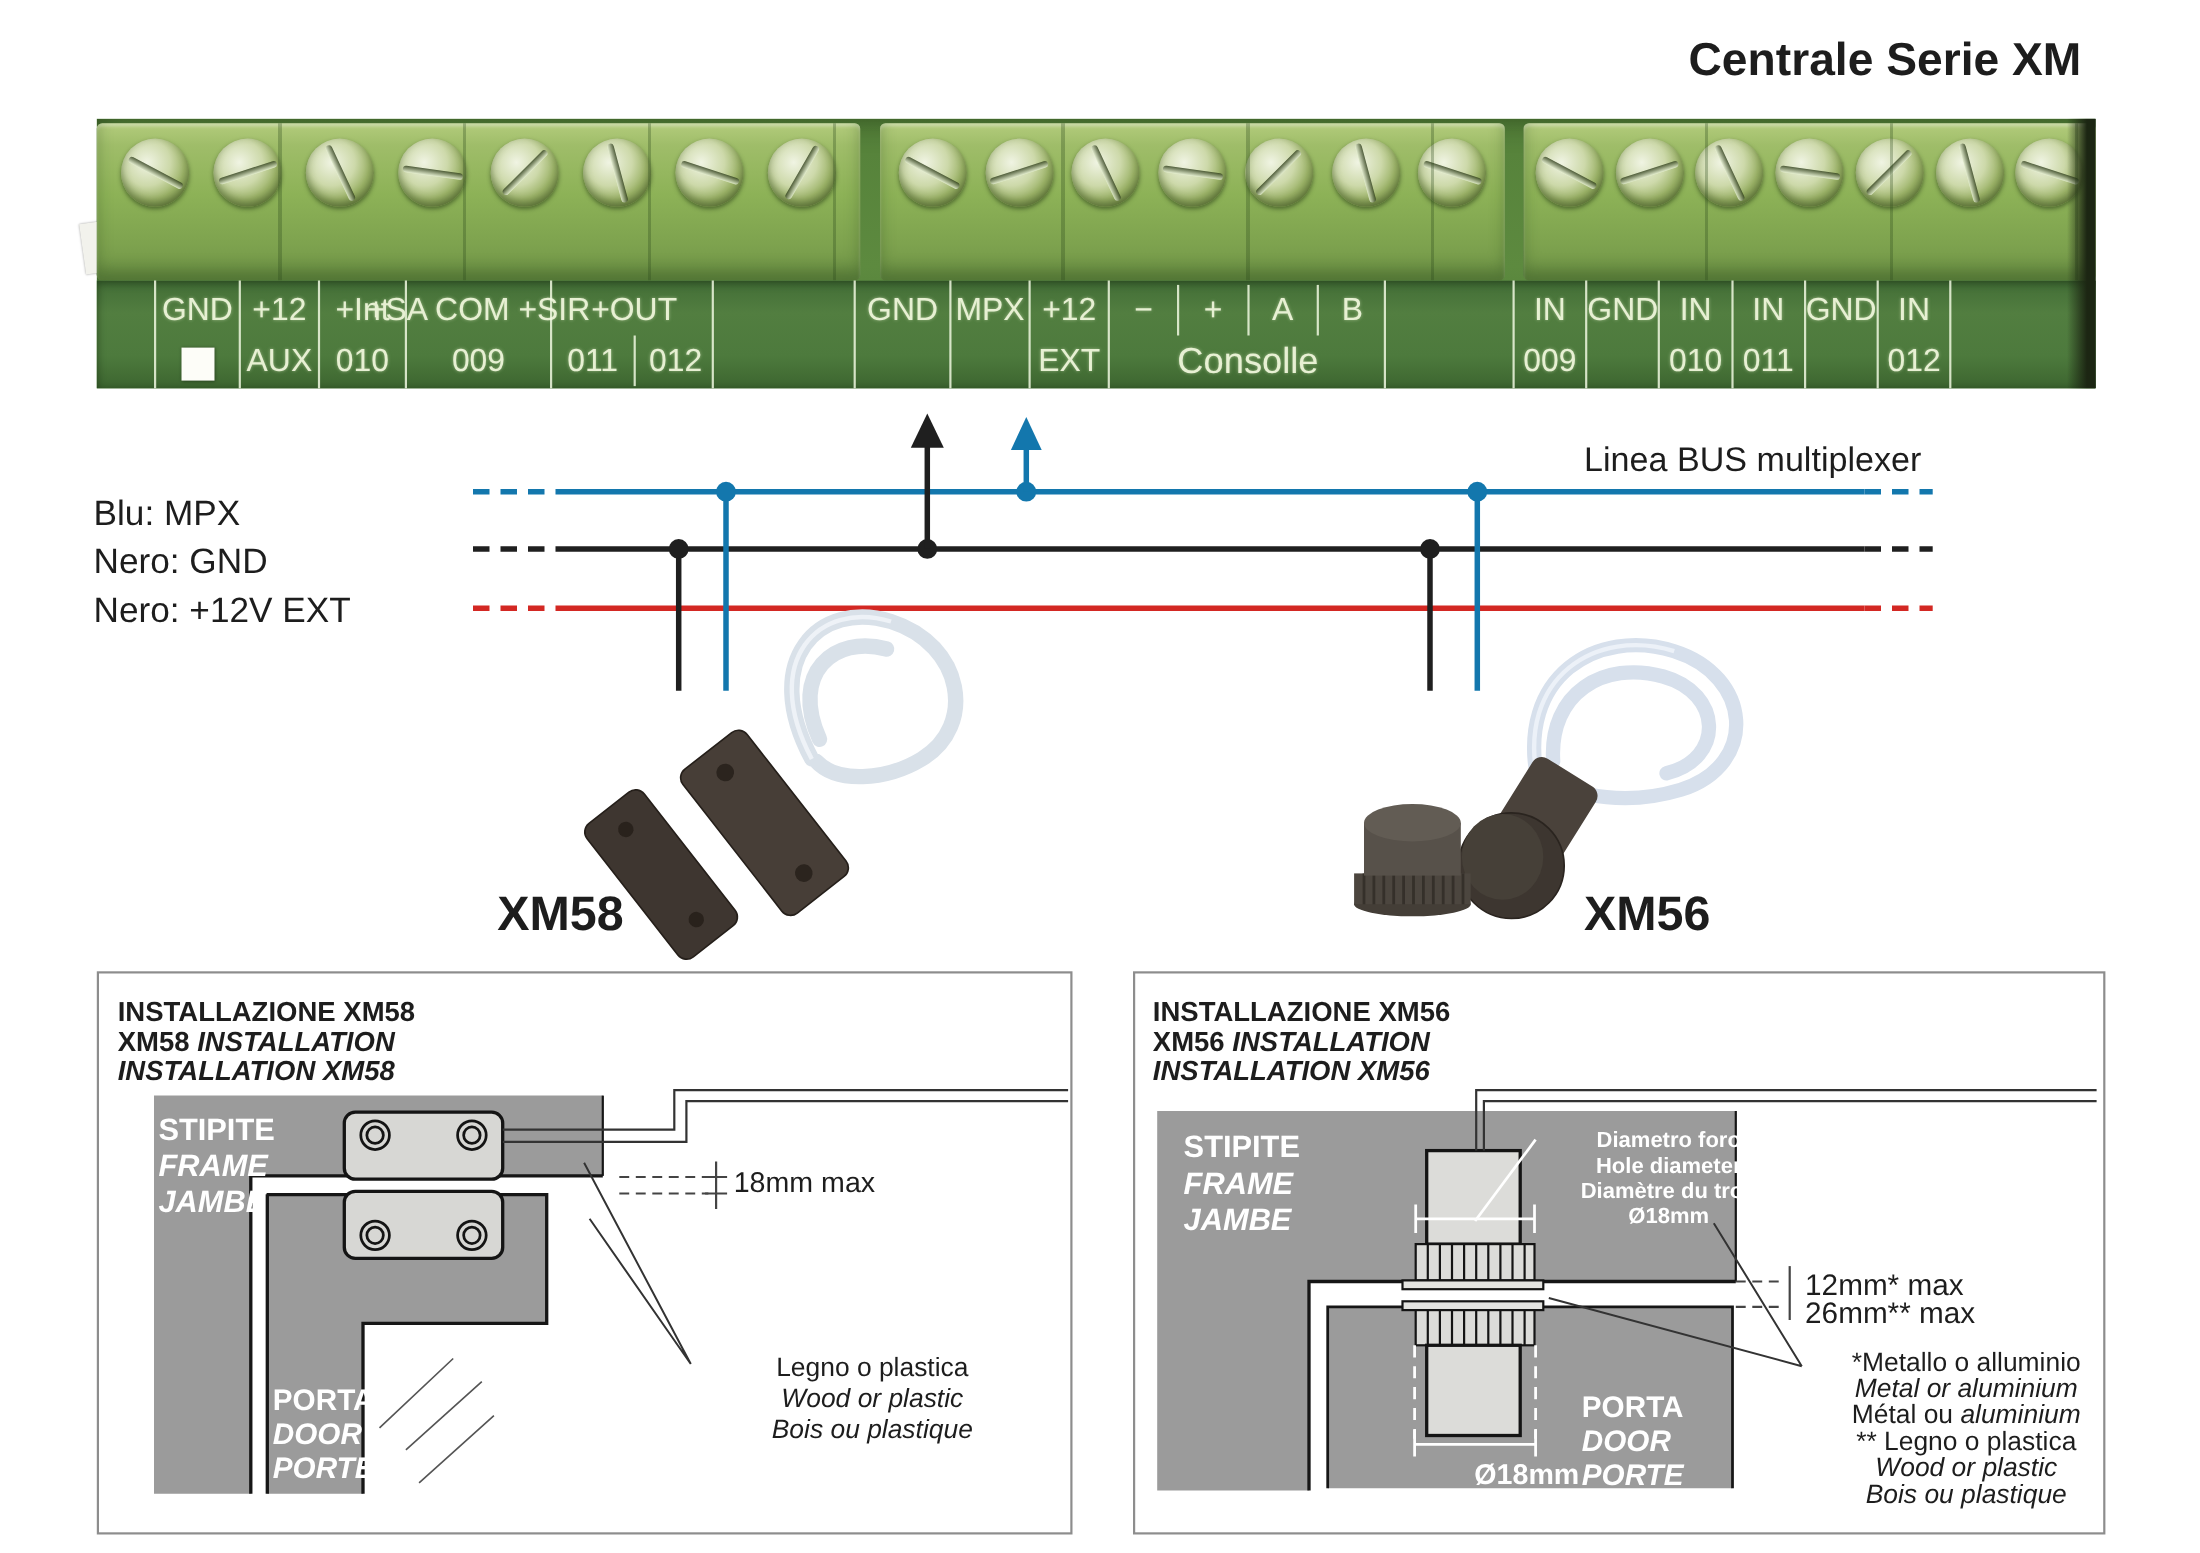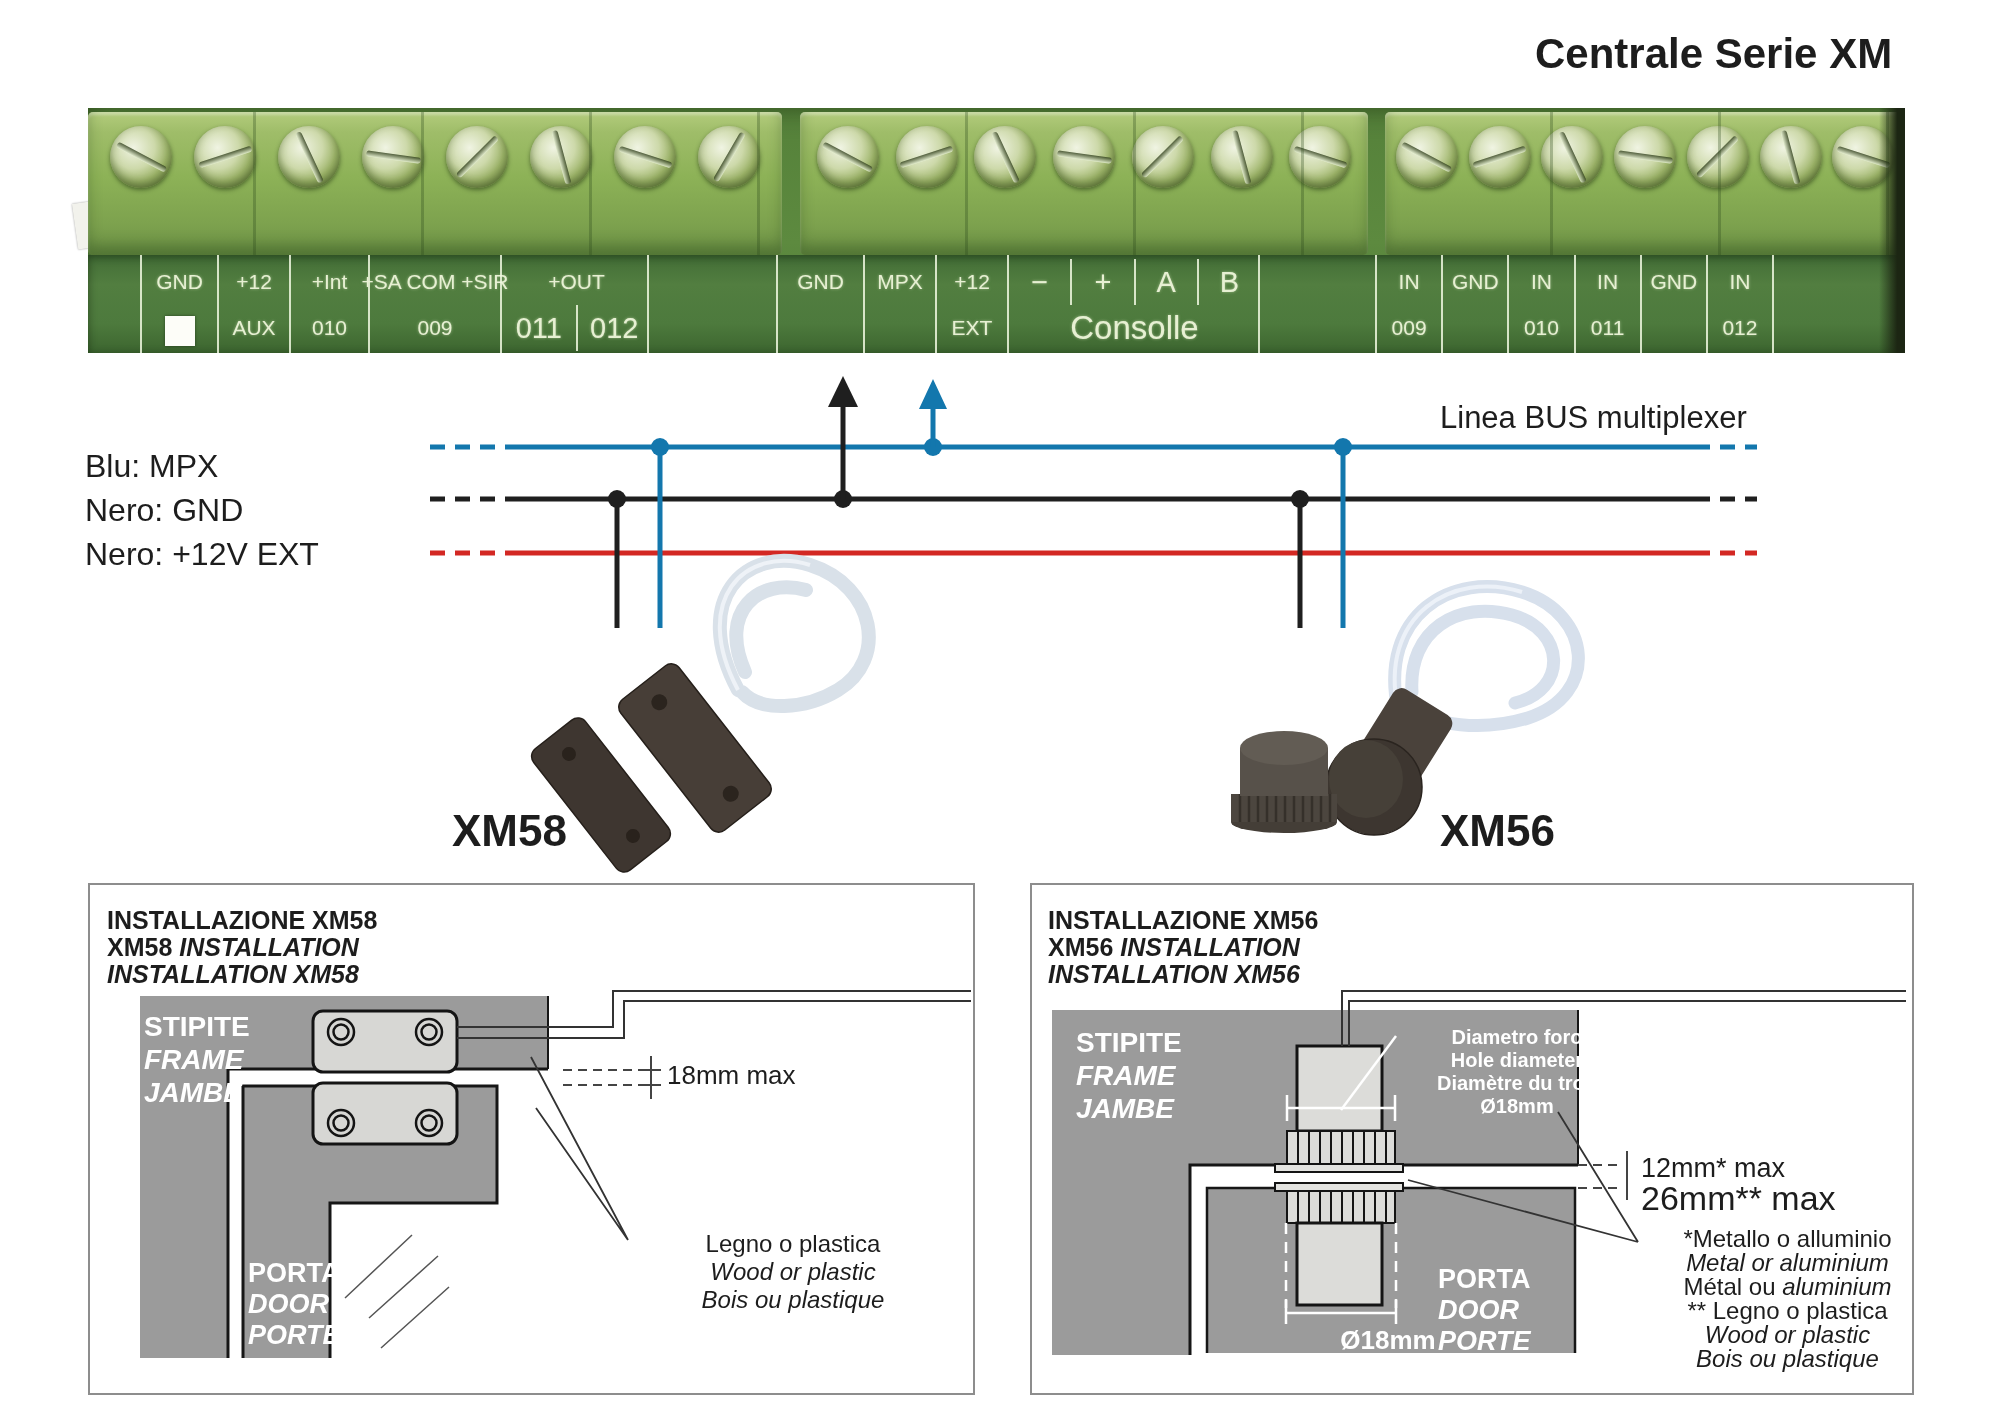--- a/index.html
+++ b/index.html
@@ -27,21 +27,21 @@
   .screw::after{content:"";position:absolute;left:6%;top:45%;width:88%;height:10%;border-radius:4px;
          background:linear-gradient(180deg,rgba(40,55,20,.78),rgba(230,240,210,.85));
          transform:rotate(var(--r,20deg));}
   .lstrip{position:absolute;left:0;top:147px;width:100%;height:98px;
           background:linear-gradient(180deg,#426d36 0%,#527e40 30%,#4d7a3d 70%,#3c652f 100%);
           box-shadow:inset 0 2px 8px rgba(10,25,5,.5);}
   .lgroup{position:absolute;top:0;height:100%;display:flex;
           border-left:2px solid rgba(240,248,225,.85);border-right:2px solid rgba(240,248,225,.85);}
   .lcell{display:flex;flex-direction:column;flex:none;}
   .lcell + .lcell{border-left:2px solid rgba(240,248,225,.85);}
-  .lt,.lb{display:flex;align-items:center;justify-content:center;font-size:21px;
+  .lt,.lb{display:flex;align-items:center;justify-content:center;font-size:29px;
           color:#e7f0d3;white-space:nowrap;text-shadow:0 0 3px rgba(225,240,200,.55);}
   .lt{height:46px;padding-top:4px;}
   .lb{height:46px;}
   .wsq{width:30px;height:30px;background:#fdfdf8;display:block;margin:6px auto 0;
        box-shadow:0 0 3px rgba(0,0,0,.45);}
   .split{display:flex;width:100%;height:46px;}
   .split span{flex:1;display:flex;align-items:center;justify-content:center;font-size:29px;color:#e7f0d3;text-shadow:0 0 3px rgba(225,240,200,.55);}
   .split span + span{border-left:2px solid rgba(240,248,225,.85);}
   .crow{display:flex;height:46px;padding-top:4px;}
   .csub{flex:1;display:flex;align-items:center;justify-content:center;font-size:29px;color:#e7f0d3;text-shadow:0 0 3px rgba(225,240,200,.55);}
@@ -377,21 +377,21 @@
     <div>Diamètre du trou</div>
     <div>Ø18mm</div>
   </div>
   <div class="t bold white" style="left:1438px;top:1264px;font-size:27px;line-height:31px">
     <div>PORTA</div>
     <div class="it">DOOR</div>
     <div class="it">PORTE</div>
   </div>
   <div class="t bold white ctr" style="left:1288px;top:1325px;width:106px;font-size:26px">Ø18mm</div>
   <div class="t" style="left:1641px;top:1153px;font-size:27px">12mm* max</div>
-  <div class="t" style="left:1641px;top:1179px;font-size:34px">26mm** max</div>
+  <div class="t" style="left:1641px;top:1179px;font-size:27px">26mm** max</div>
   <div class="t ctr" style="left:1618px;top:1227px;width:245px;font-size:24px;line-height:24px;white-space:normal">
     <div>*Metallo o alluminio</div>
     <div class="it">Metal or aluminium</div>
     <div><span>Métal ou </span><span class="it">aluminium</span></div>
     <div>** Legno o plastica</div>
     <div class="it">Wood or plastic</div>
     <div class="it">Bois ou plastique</div>
   </div>
 </div>
 

